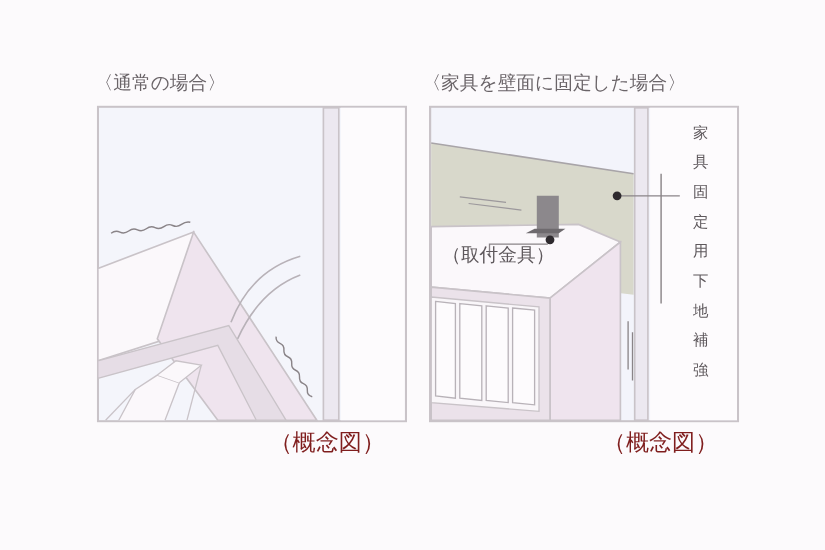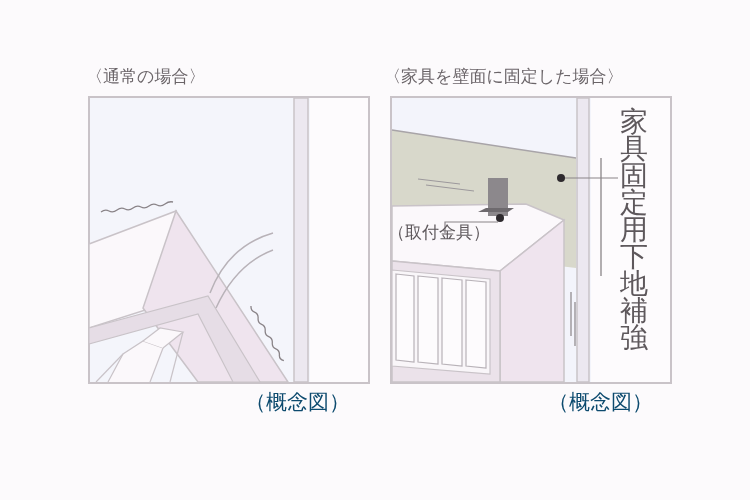--- a/index.html
+++ b/index.html
@@ -7,30 +7,30 @@
     width:750px; height:500px; overflow:hidden;
     background:#fcfafc;
     font-family:"DejaVu Sans","Liberation Sans",sans-serif;
     position:relative;
   }
   .title {
     position:absolute; color:#6a6468; font-size:17px; letter-spacing:0px;
     white-space:nowrap; line-height:1;
   }
   .caption {
-    position:absolute; color:#0c4a6e; font-size:21px; white-space:nowrap; line-height:1;
+    position:absolute; color:#7f1d1d; font-size:21px; white-space:nowrap; line-height:1;
   }
   .panel { position:absolute; }
   .panel svg { display:block; }
   .vtext {
-    position:absolute; color:#5e585c; font-size:28px; line-height:27px;
-    width:24px; text-align:left; word-break:break-all;
+    position:absolute; color:#5e585c; font-size:14px; line-height:27px;
+    width:24px; text-align:right; word-break:break-all;
   }
   .label {
-    position:absolute; color:#5e585c; font-size:17px; white-space:nowrap; line-height:1;
+    position:absolute; color:#5e585c; font-size:17px; white-space:nowrap; line-height:1;margin-left:14px;
   }
 </style>
 </head>
 <body>
 
 <div class="title" style="left:86px; top:68px;">〈通常の場合〉</div>
 
 <div class="panel" style="left:88px; top:96px;">
   <svg width="282" height="288" viewBox="0 0 282 288">
 

